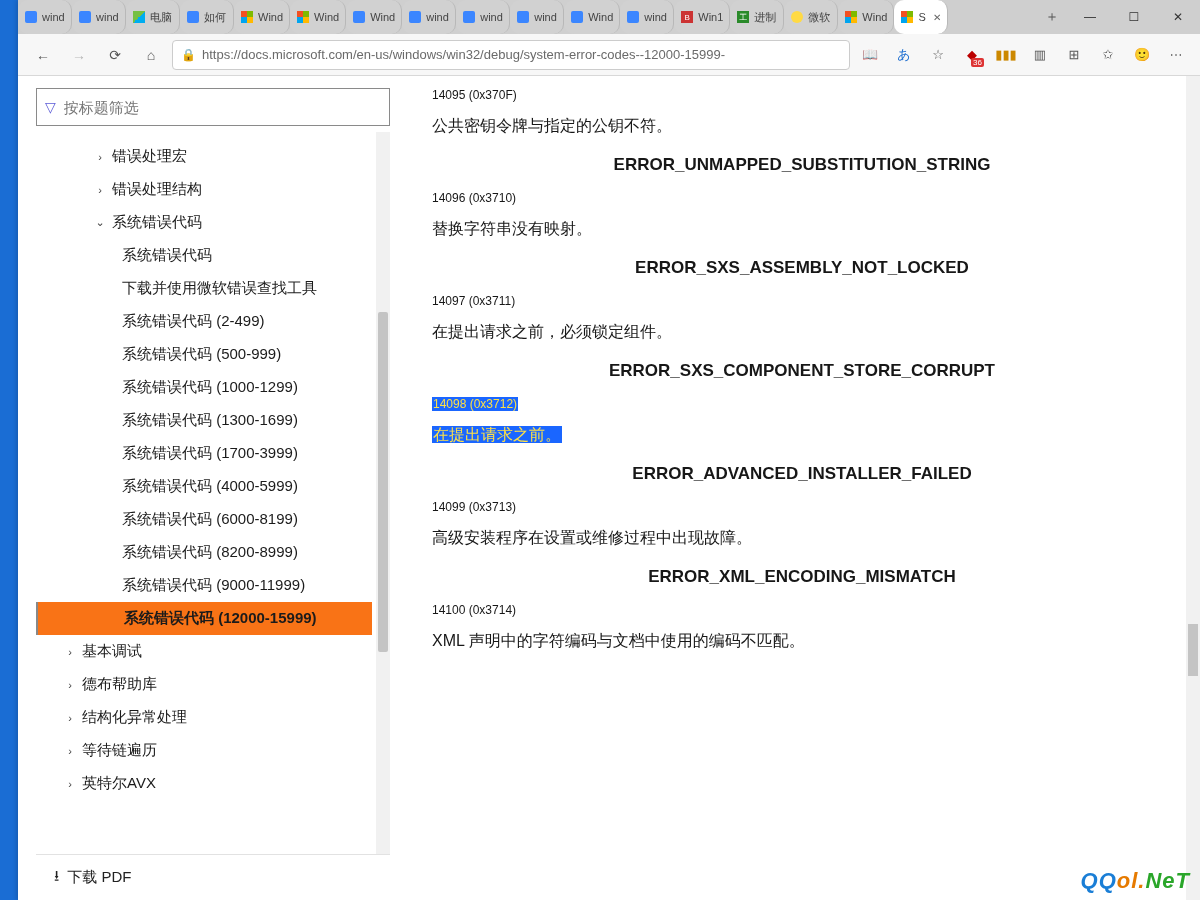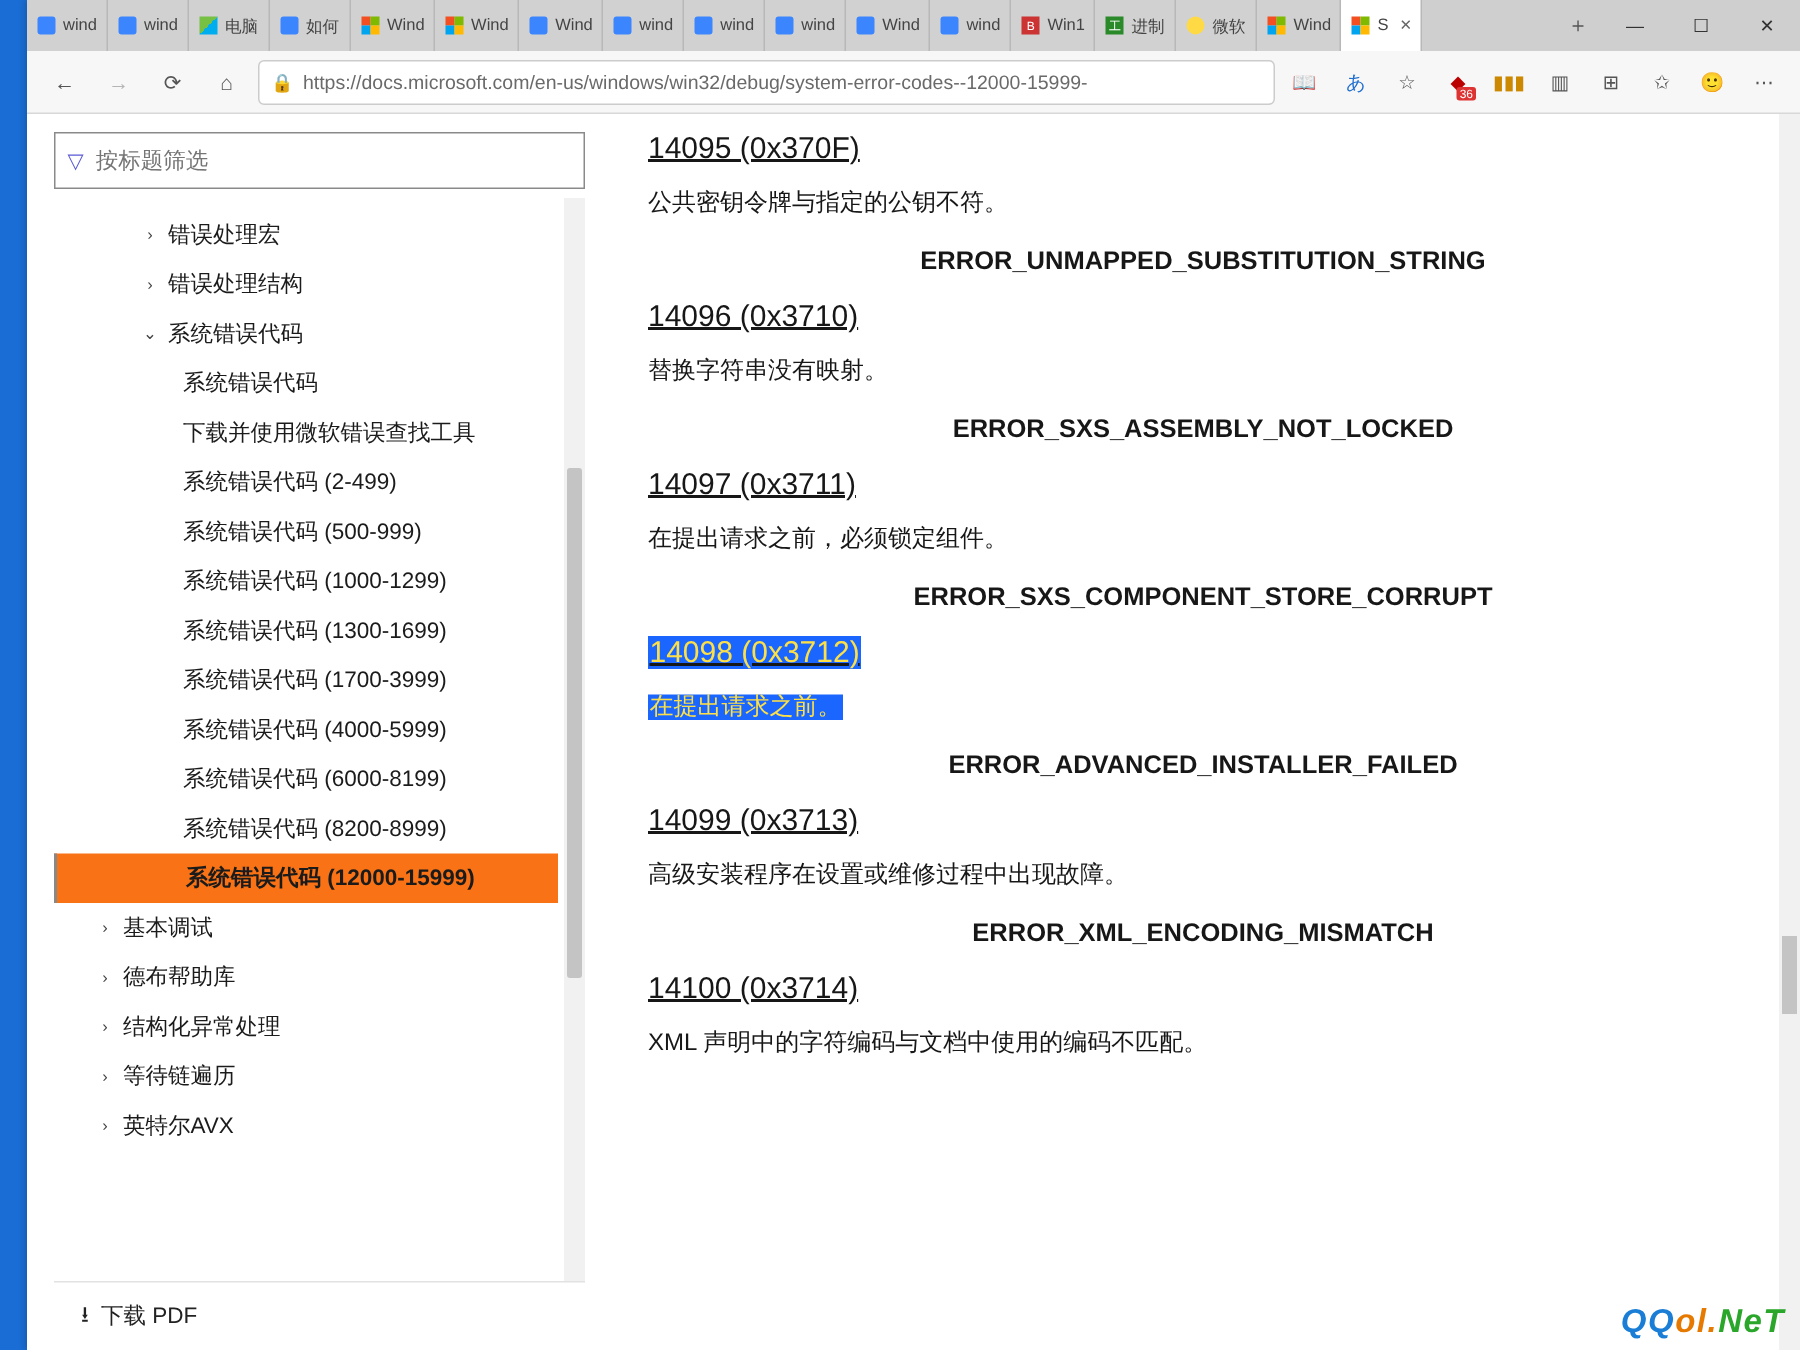--- a/index.html
+++ b/index.html
@@ -2,21 +2,21 @@
 <html><head>
 <meta charset="utf-8">
 <style>
   * { margin:0; padding:0; box-sizing:border-box; font-family:"Segoe UI","Microsoft YaHei",sans-serif; }
   html,body { width:1200px; height:900px; overflow:hidden; background:#1a6dd4; }
   .window { position:absolute; left:18px; top:0; width:1182px; height:900px; background:#fff; display:flex; flex-direction:column; box-shadow:-2px 0 4px rgba(0,0,0,.15); }
 
   
   .titlebar { height:34px; background:#cfcfcf; display:flex; align-items:stretch; position:relative; }
   .tabs-strip { display:flex; flex:1; overflow:hidden; }
-  .tab { display:flex; align-items:center; gap:4px; padding:0 6px; min-width:54px; max-width:60px; border-right:1px solid #b8b8b8; font-size:11px; color:#444; background:#d1d1d1; cursor:default; white-space:nowrap; overflow:hidden; }
+  .tab { display:flex; align-items:center; gap:4px; padding:0 6px; min-width:54px; max-width:60px; border-right:1px solid #b8b8b8; font-size:11px; color:#444; background:#d1d1d1; cursor:default; white-space:nowrap; overflow:hidden;border-radius:10px; }
   .tab.active { background:#fff; }
   .tab .favi { width:14px; height:14px; flex:0 0 14px; display:flex; align-items:center; justify-content:center; font-size:10px; }
   .tab .label { overflow:hidden; text-overflow:clip; }
   .tab .close { margin-left:auto; color:#666; font-size:10px; }
   .newtab { width:32px; display:flex; align-items:center; justify-content:center; color:#555; font-size:14px; }
   .win-controls { display:flex; }
   .win-controls div { width:44px; display:flex; align-items:center; justify-content:center; color:#333; font-size:12px; }
 
   
   .toolbar { height:42px; background:#f7f7f7; border-bottom:1px solid #d8d8d8; display:flex; align-items:center; padding:0 10px; gap:6px; }
@@ -37,21 +37,21 @@
   .nav-item .chev { width:12px; font-size:11px; color:#444; text-align:center;}
   .nav-item.selected { font-weight:700; background:#f97316; border-left:2px solid #888;align-items:flex-end; }
   .nav-scrollbar { position:absolute; right:0; top:0; width:14px; height:100%; background:#f1f1f1; }
   .nav-scrollbar .thumb { position:absolute; left:2px; right:2px; top:180px; height:340px; background:#c4c4c4; border-radius:2px; }
   .download-pdf { height:46px; border-top:1px solid #e2e2e2; display:flex; align-items:center; gap:8px; padding-left:18px; color:#222; font-size:15px; }
 
   .docs-main { flex:1; overflow:hidden; padding:12px 28px 0 32px; position:relative; }
   .docs-main .scroll { position:absolute; right:0; top:0; width:14px; height:100%; background:#f1f1f1; }
   .docs-main .scroll .thumb { position:absolute; left:2px; right:2px; top:548px; height:52px; background:#c4c4c4; }
   .err-name { font-size:17px; font-weight:700; color:#171717; margin-bottom:16px; margin-top:6px;text-align:center;}
-  .err-code { font-size:20px; color:#171717; margin-bottom:14px;text-decoration:underline; }
+  .err-code { font-size:12px; color:#171717; margin-bottom:14px; }
   .err-desc { font-size:16px; color:#171717; margin-bottom:18px; }
   .hl { background:#1a66ff; color:#fde047; display:inline; padding:0 1px; }
 
   .watermark { position:absolute; right:10px; bottom:6px; font-weight:700; font-style:italic; font-size:22px; letter-spacing:1px; }
   .watermark .a { color:#1a7ed6; } .watermark .b { color:#e67a00; } .watermark .c { color:#2aa62a; }
 
   
   .fv-baidu { background:linear-gradient(#3b86ff,#3b86ff); border-radius:2px; width:12px; height:12px; }
   .fv-win7 { background:linear-gradient(135deg,#76c043 0 50%,#00adef 50% 100%); width:12px; height:12px; }
   .fv-ms { width:12px; height:12px; display:grid; grid-template-columns:1fr 1fr; grid-template-rows:1fr 1fr; }
@@ -263,20 +263,23 @@
               <span>系统错误代码   (1700-3999)</span>
             </div>
             <div class="nav-item" style="padding-left: 86px;">
               <span>系统错误代码   (4000-5999)</span>
             </div>
             <div class="nav-item" style="padding-left: 86px;">
               <span>系统错误代码   (6000-8199)</span>
             </div>
             <div class="nav-item" style="padding-left: 86px;">
               <span>系统错误代码   (8200-8999)</span>
+            </div>
+            <div class="nav-item" style="padding-left: 86px;">
+              <span>系统错误代码   (9000-11999)</span>
             </div>
             <div class="nav-item selected" style="padding-left: 86px;">
               <span>系统错误代码   (12000-15999)</span>
             </div>
             <div class="nav-item" style="padding-left: 28px;">
               <span class="chev">›</span>
               <span>基本调试</span>
             </div>
             <div class="nav-item" style="padding-left: 28px;">
               <span class="chev">›</span>

